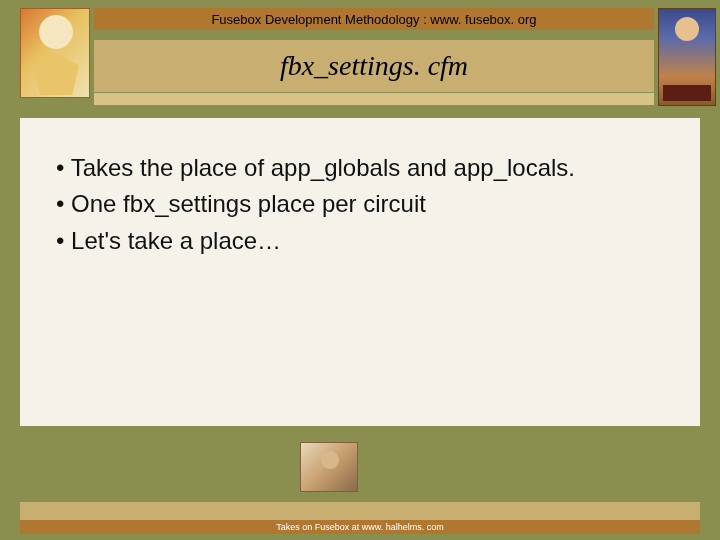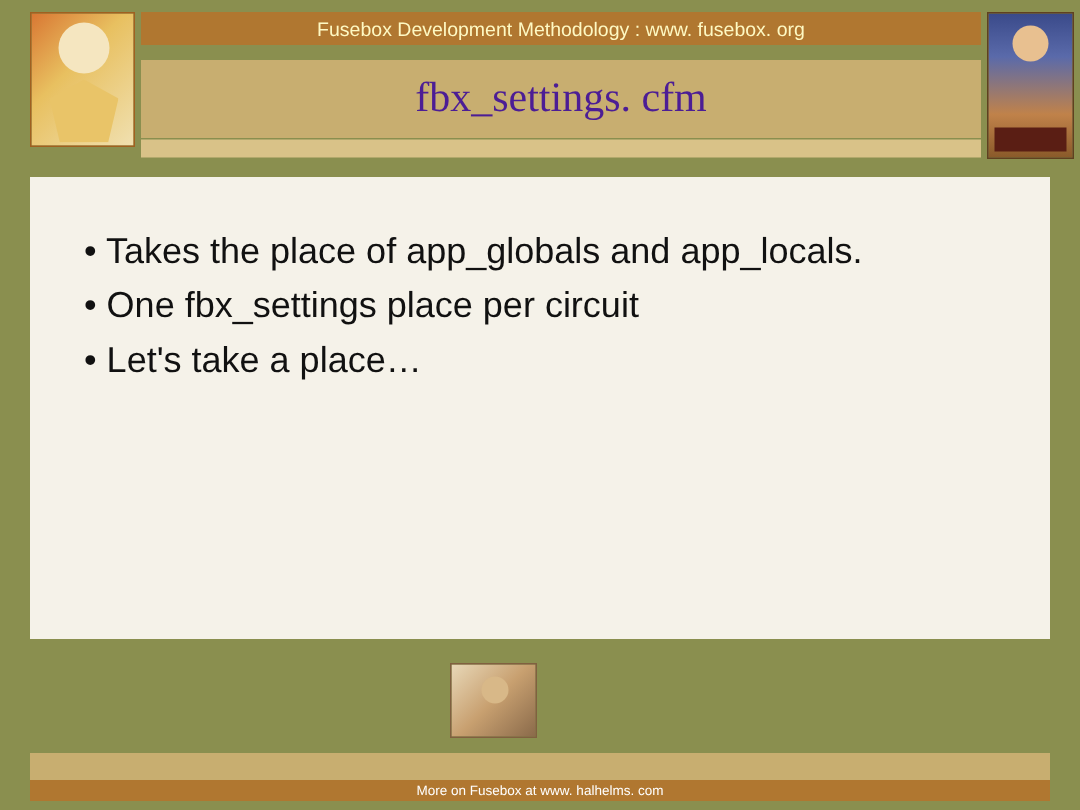--- a/index.html
+++ b/index.html
@@ -20,38 +20,39 @@
     top: 8px;
     left: 94px;
     right: 66px;
     height: 22px;
     background: #b07730;
     display: flex;
     align-items: center;
     justify-content: center;
   }
   .top-bar-text {
-    color: #fef9c3;
+    color: #000000;
     font-size: 13px;
   }
   .title-bar {
     position: absolute;
     top: 40px;
     left: 94px;
     right: 66px;
     height: 52px;
     background: #c8ae70;
     display: flex;
     align-items: center;
     justify-content: center;
   }
   .title-text {
     font-family: Georgia, 'Times New Roman', serif;
     font-size: 28px;
-    color: #4c1d95;
+    color: #000000;
+    font-style: italic;
   }
   .sub-bar {
     position: absolute;
     top: 93px;
     left: 94px;
     right: 66px;
     height: 12px;
     background: #d9c288;
   }
   .deco-left {
@@ -194,15 +195,15 @@
     <li>Takes the place of app_globals and app_locals.</li>
     <li>One fbx_settings place per circuit</li>
     <li>Let's take a place…</li>
   </ul>
 </div>
 
 <div class="footer-area">
   <div class="mid-deco"></div>
   <div class="footer-band"></div>
   <div class="footer-bar">
-    <span class="footer-text">More on Fusebox at www. halhelms. com</span>
+    <span class="footer-text">Takes on Fusebox at www. halhelms. com</span>
   </div>
 </div>
 
 </body></html>

